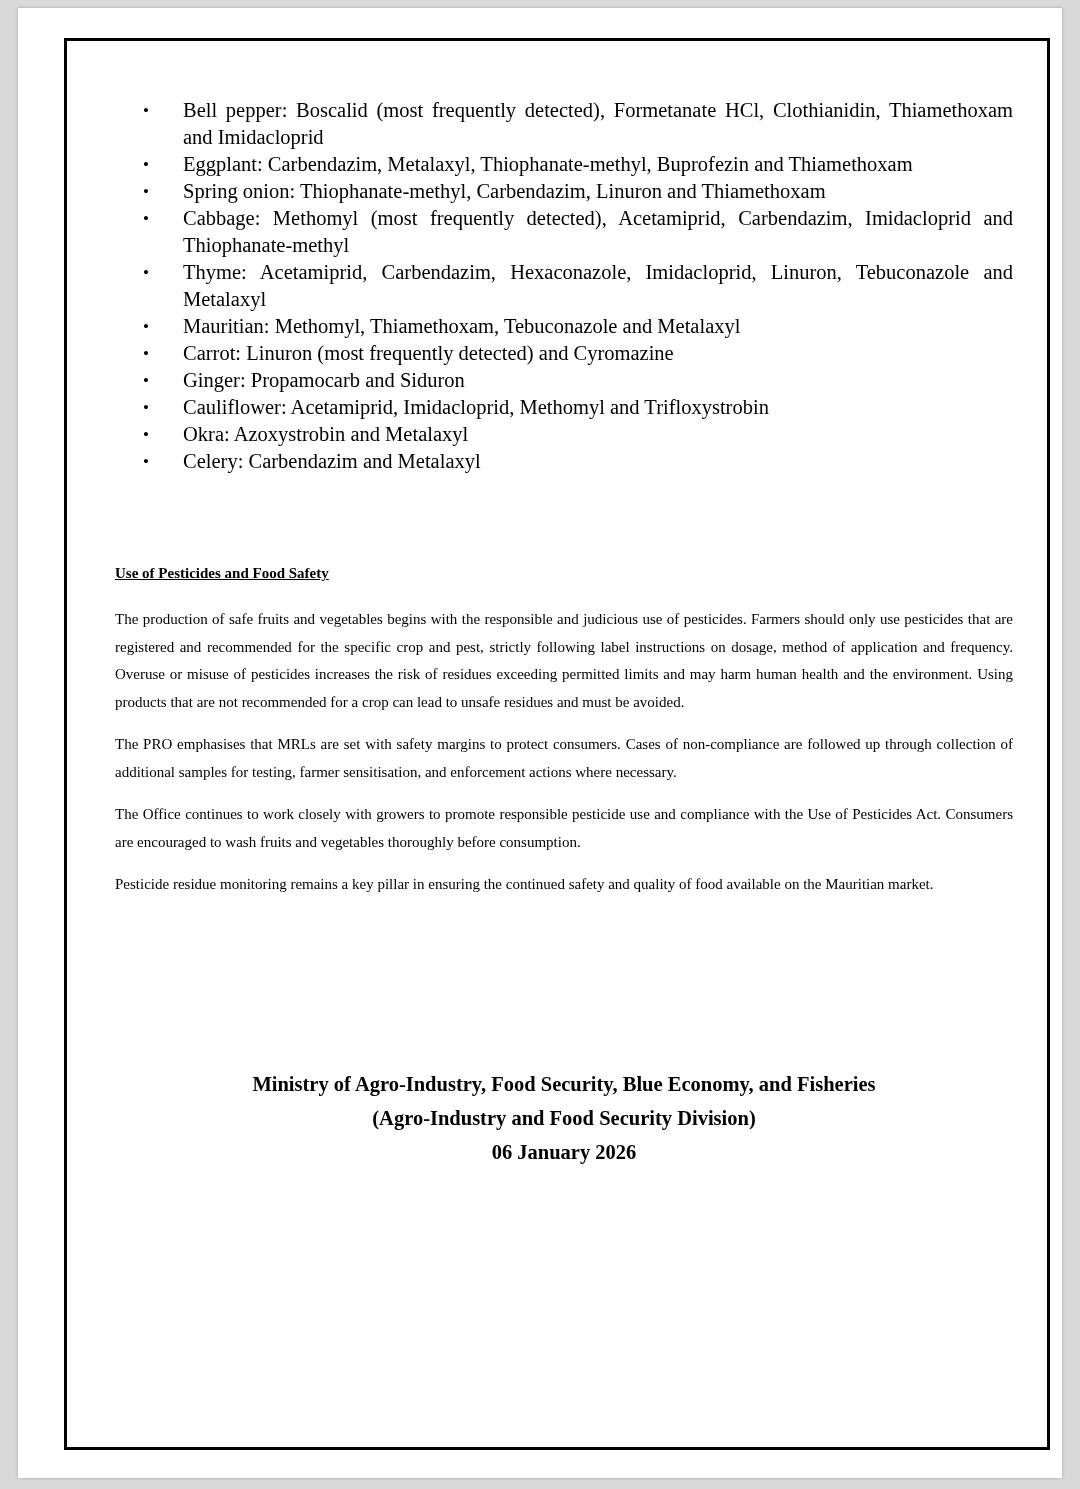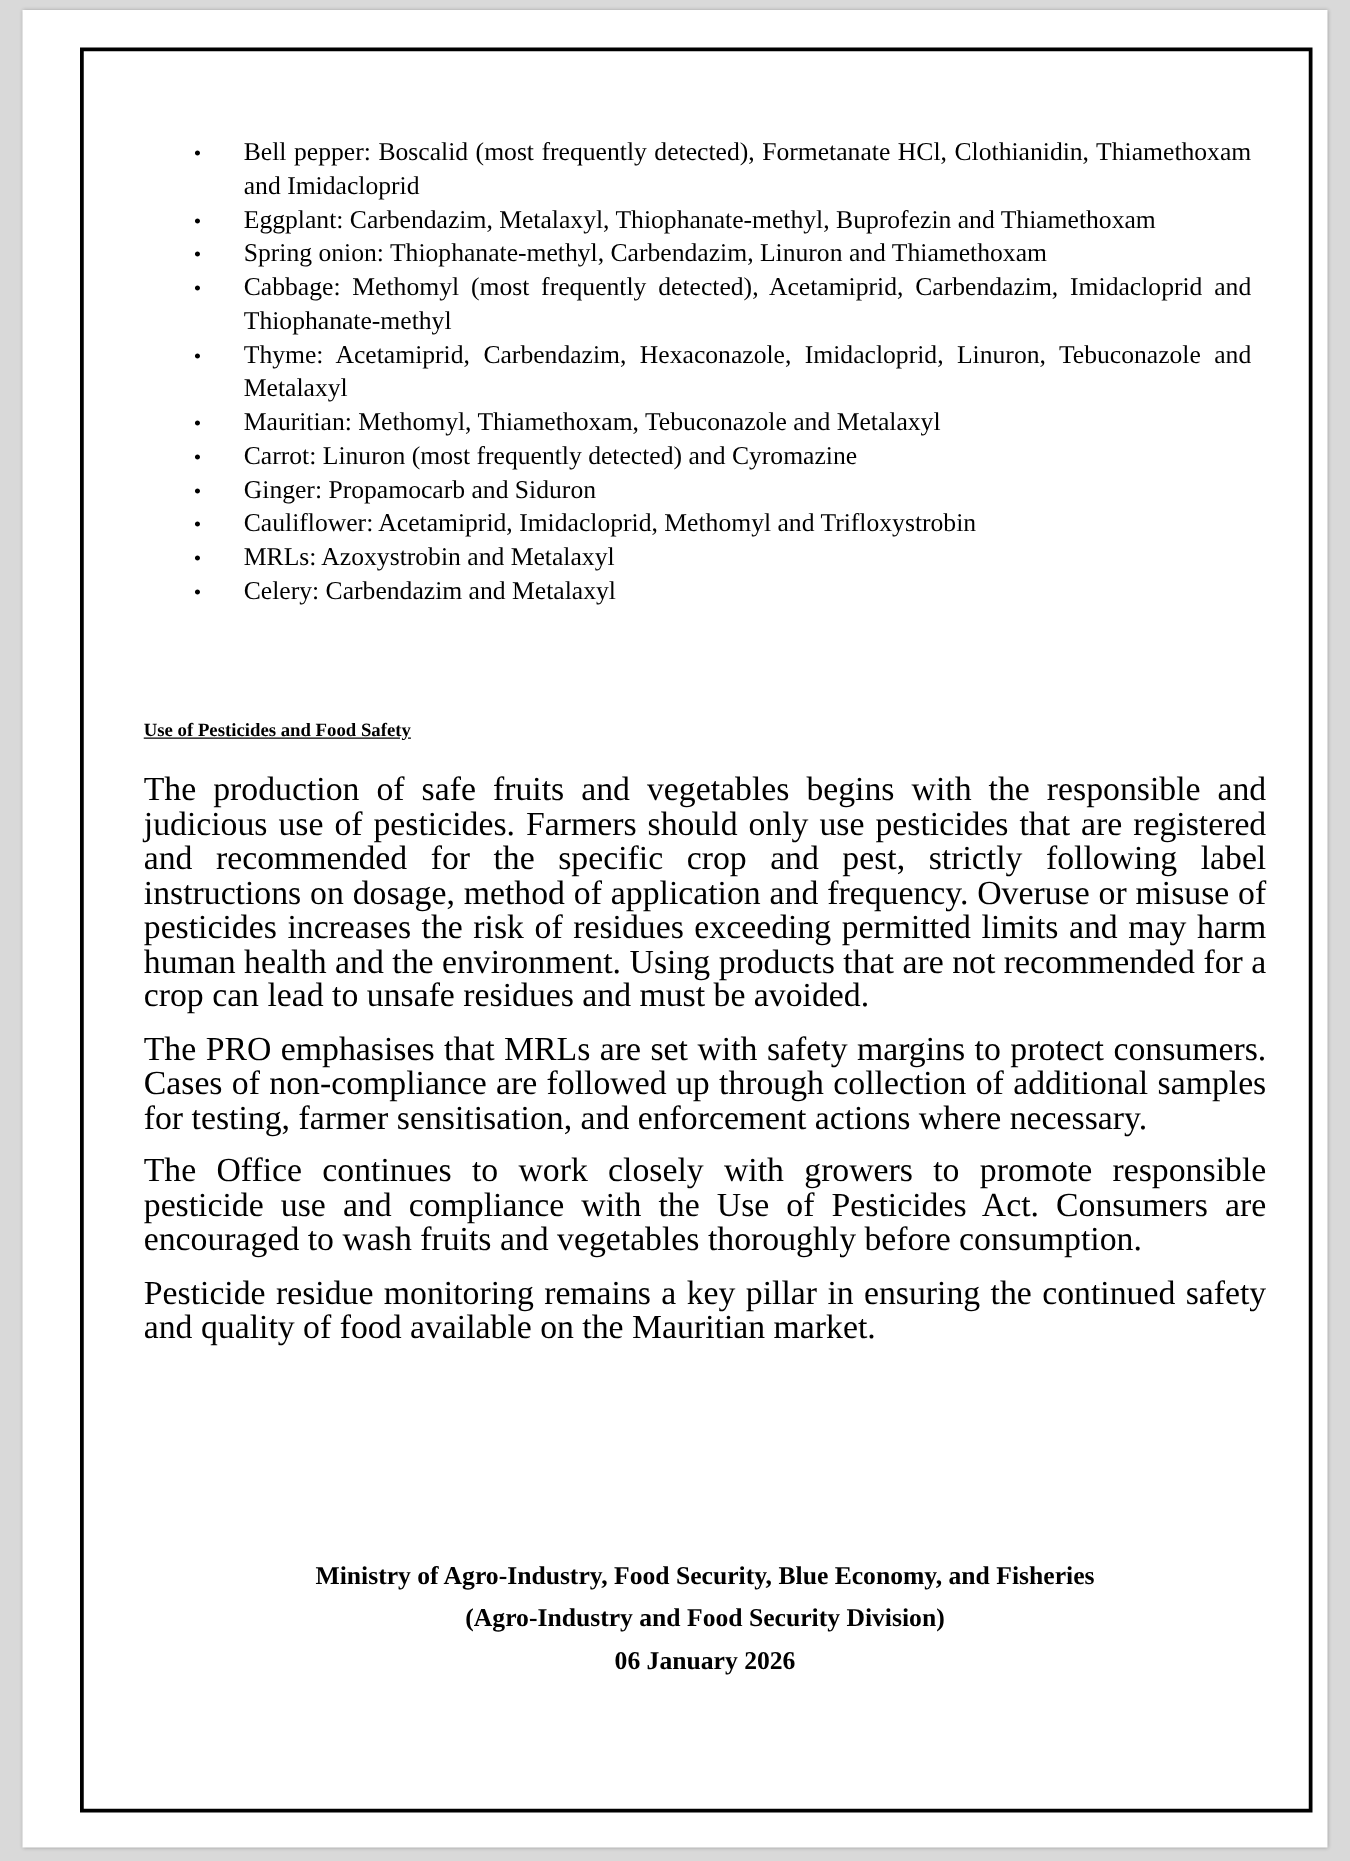--- a/index.html
+++ b/index.html
@@ -43,21 +43,21 @@
   .content {
     position: absolute;
     left: 24px;
     top: 56px;
     width: 946px;
     box-sizing: border-box;
     padding: 0 24px;
   }
   ul.crop-list {
     list-style: none;
-    margin: 12px;
+    margin: 0;
     padding: 0;
   }
   ul.crop-list li {
     position: relative;
     font-size: 20.5px;
     line-height: 27px;
     text-align: justify;
     padding-left: 68px;
     margin: 0 0 0 0;
   }
@@ -69,21 +69,21 @@
     font-size: 17px;
   }
   .section-heading {
     font-weight: bold;
     font-size: 15px;
     text-decoration: underline;
     margin-top: 90px;
     margin-bottom: 0;
   }
   p.body-par {
-    font-size: 27px;
+    font-size: 15px;
     line-height: 27.5px;
     text-align: justify;
     margin: 15px 0 0 0;
   }
   p.body-par.first {
     margin-top: 24px;
   }
   .signature-block {
     margin-top: 168px;
     text-align: center;
@@ -106,21 +106,21 @@
         <ul class="crop-list">
           <li>Bell pepper: Boscalid (most frequently detected), Formetanate HCl, Clothianidin, Thiamethoxam and Imidacloprid</li>
           <li>Eggplant: Carbendazim, Metalaxyl, Thiophanate-methyl, Buprofezin and Thiamethoxam</li>
           <li>Spring onion: Thiophanate-methyl, Carbendazim, Linuron and Thiamethoxam</li>
           <li>Cabbage: Methomyl (most frequently detected), Acetamiprid, Carbendazim, Imidacloprid and Thiophanate-methyl</li>
           <li>Thyme: Acetamiprid, Carbendazim, Hexaconazole, Imidacloprid, Linuron, Tebuconazole and Metalaxyl</li>
           <li>Mauritian: Methomyl, Thiamethoxam, Tebuconazole and Metalaxyl</li>
           <li>Carrot: Linuron (most frequently detected) and Cyromazine</li>
           <li>Ginger: Propamocarb and Siduron</li>
           <li>Cauliflower: Acetamiprid, Imidacloprid, Methomyl and Trifloxystrobin</li>
-          <li>MRLs: Azoxystrobin and Metalaxyl</li>
+          <li>Okra: Azoxystrobin and Metalaxyl</li>
           <li>Celery: Carbendazim and Metalaxyl</li>
         </ul>
 
         <div class="section-heading">Use of Pesticides and Food Safety</div>
 
         <p class="body-par first">The production of safe fruits and vegetables begins with the responsible and judicious use of pesticides. Farmers should only use pesticides that are registered and recommended for the specific crop and pest, strictly following label instructions on dosage, method of application and frequency. Overuse or misuse of pesticides increases the risk of residues exceeding permitted limits and may harm human health and the environment. Using products that are not recommended for a crop can lead to unsafe residues and must be avoided.</p>
         <p class="body-par">The PRO emphasises that MRLs are set with safety margins to protect consumers. Cases of non-compliance are followed up through collection of additional samples for testing, farmer sensitisation, and enforcement actions where necessary.</p>
         <p class="body-par">The Office continues to work closely with growers to promote responsible pesticide use and compliance with the Use of Pesticides Act. Consumers are encouraged to wash fruits and vegetables thoroughly before consumption.</p>
         <p class="body-par">Pesticide residue monitoring remains a key pillar in ensuring the continued safety and quality of food available on the Mauritian market.</p>
 

